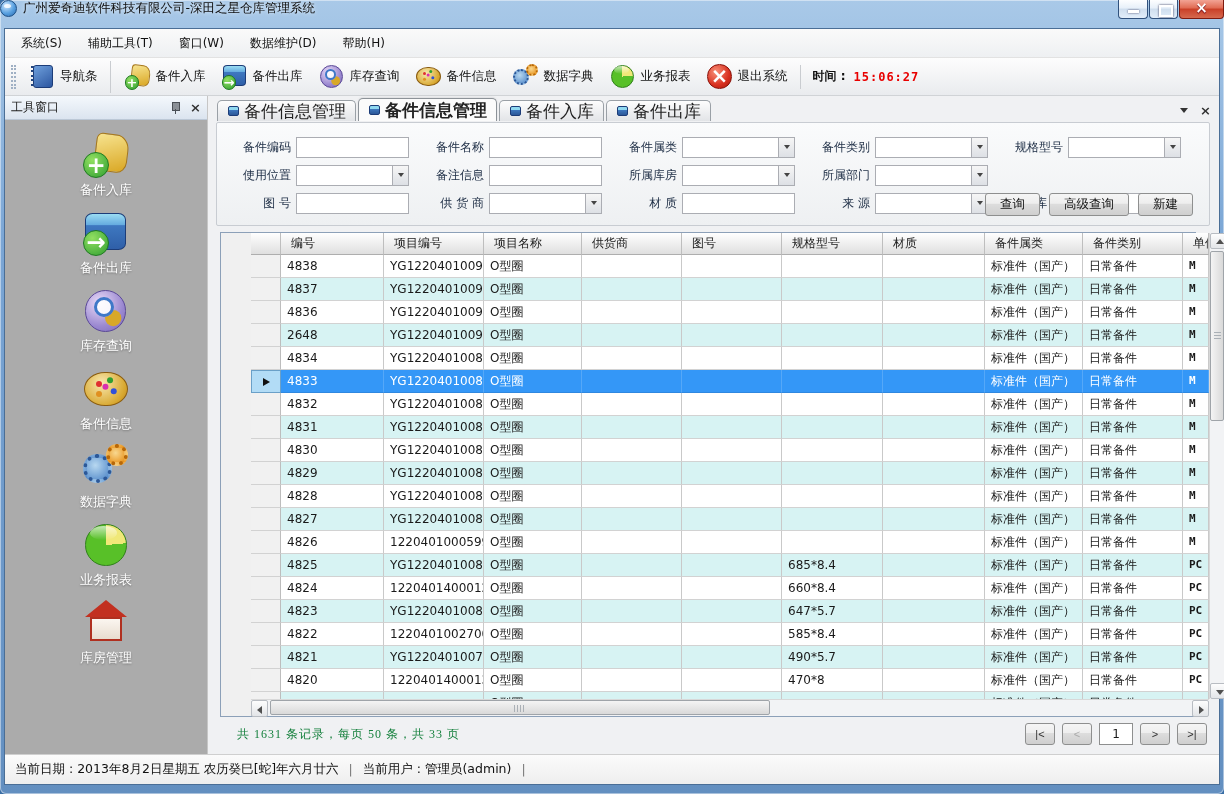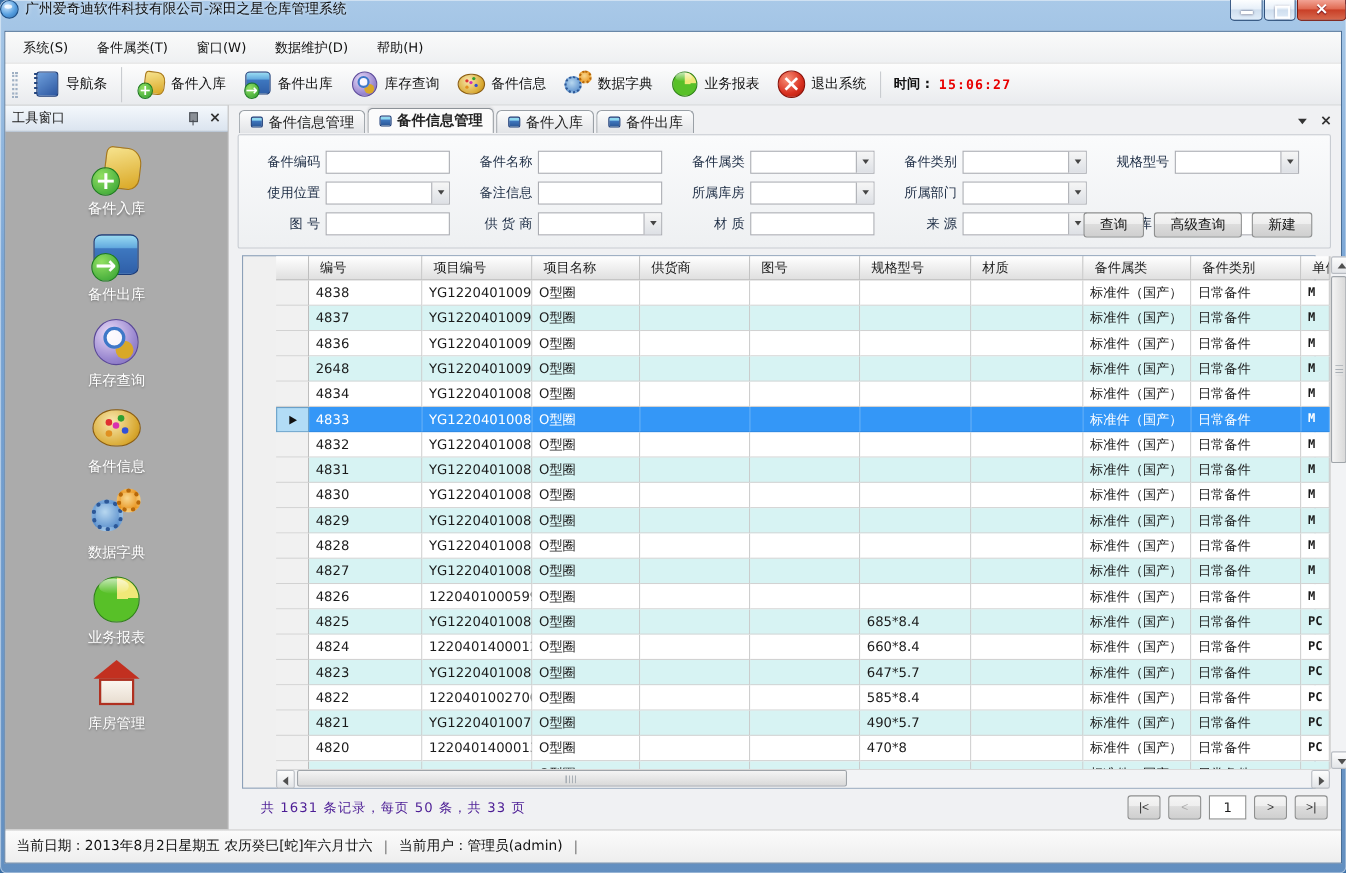--- a/index.html
+++ b/index.html
@@ -110,21 +110,21 @@
   .sb-body { flex:1; padding-top:12px; overflow:hidden; }
   .sb-item { display:flex; flex-direction:column; align-items:center; margin-bottom:11px; cursor:pointer; }
   .sb-label { margin-top:3px; color:#fff; font-size:13px; text-shadow:0 1px 2px rgba(0,0,0,.35); }
 
   
   .content { flex:1; display:flex; flex-direction:column; background:#f0f1f3; padding:0 0 0 7px; min-width:0; }
 
   .tabstrip { height:25px; display:flex; align-items:flex-end; padding:2px 8px 0 2px; }
   .tabs-holder { display:flex; align-items:flex-end; }
   .tab { display:flex; align-items:center; gap:4px; height:21px; padding:0 9px; margin-right:2px; cursor:pointer;
-    background:linear-gradient(#fdfdfd,#e2e4e7); border:1px solid #9aa0a6; border-bottom:none; border-radius:5px 5px 0 0; color:#222; font-size:13px; white-space:nowrap; }
+    background:linear-gradient(#fdfdfd,#e2e4e7); border:1px solid #9aa0a6; border-bottom:none; border-radius:5px 5px 0 0; color:#222; font-size:17px; white-space:nowrap; }
   .tab.active { background:#fbfbfb; height:23px; font-weight:bold; border-color:#8c9298; box-shadow:0 -1px 2px rgba(0,0,0,.08); }
   .tabstrip-right { margin-left:auto; display:flex; align-items:center; gap:12px; padding-bottom:4px; }
   .tab-caret { width:0; height:0; border-left:4px solid transparent; border-right:4px solid transparent; border-top:5px solid #333; cursor:pointer; }
   .tab-close { font-size:13px; font-weight:bold; color:#333; cursor:pointer; line-height:1; }
 
   
   .form-panel { position:relative; height:104px; margin:1px 9px 0 1px; background:linear-gradient(#fafbfc,#eef0f2);
     border:1px solid #c8ccd2; border-radius:2px; padding:10px 0 0 14px; }
   .form-row { display:flex; align-items:center; height:28px; }
   .field-group { display:flex; align-items:center; margin-right:15px; }
@@ -186,21 +186,21 @@
   .vscroll { width:16px; margin-bottom:17px; display:flex; flex-direction:column; background:#f2f3f5; border-left:1px solid #d8d8d8; }
   .vscroll .sbtn { width:16px; height:16px; }
   .v-track { flex:1; position:relative; }
   .v-thumb { position:absolute; top:2px; left:0; width:14px; height:170px; border:1px solid #9fa4a9; border-radius:2px;
     background:linear-gradient(90deg,#f4f4f4,#d9d9d9); cursor:grab; }
   .v-thumb::after { content:""; position:absolute; top:50%; left:3px; margin-top:-4px; width:7px; height:9px;
     background:repeating-linear-gradient(#aab0b6 0 1px,transparent 1px 3px); }
 
   
   .pager { height:34px; display:flex; align-items:center; padding:0 12px 0 22px; }
-  .pager-summary { color:#4c1d95; letter-spacing:1px; }
+  .pager-summary { color:#15803d; letter-spacing:1px;font-family:Liberation Serif, serif; }
   .pager-nav { margin-left:auto; display:flex; align-items:center; gap:7px; }
   .pg-btn { width:30px; height:22px; border:1px solid #8e8f8f; border-radius:3px; cursor:pointer; font-size:11px; color:#333;
     background:linear-gradient(#f5f5f5 0%,#eeeeee 45%,#dddddd 46%,#cfcfcf 100%); }
   .pg-btn.disabled { color:#aaa; cursor:default; }
   .pg-page { width:34px; height:22px; background:#fff; border:1px solid #8e8f8f; text-align:center; line-height:20px; }
   .pager-export { display:flex; gap:9px; margin-left:26px; }
   .pager-export .btn { height:24px; }
 
   
   .statusbar { height:30px; background:linear-gradient(#fbfbfb,#eeeeee); border-top:1px solid #cfcfcf; display:flex; align-items:center; padding:0 10px; font-size:12.5px; color:#111; }
@@ -218,21 +218,21 @@
       <div class="win-btn max" data-name="maximize-button"></div>
       <div class="win-btn close" data-name="close-button"></div>
     </div>
   </div>
 
   <div class="client" data-name="client-area">
 
     <div class="menubar" data-name="menu-bar">
 
     <span class="menu-item" data-name="menu-item">系统(S)</span>
-        <span class="menu-item" data-name="menu-item">备件属类(T)</span>
+        <span class="menu-item" data-name="menu-item">辅助工具(T)</span>
         <span class="menu-item" data-name="menu-item">窗口(W)</span>
         <span class="menu-item" data-name="menu-item">数据维护(D)</span>
         <span class="menu-item" data-name="menu-item">帮助(H)</span>
       </div>
 
     <div class="toolbar" data-name="toolbar">
       <div class="tb-grip" data-name="toolbar-grip-icon"></div>
       <div class="tb-buttons">
 
           <button class="tb-btn" data-name="toolbar-button">

